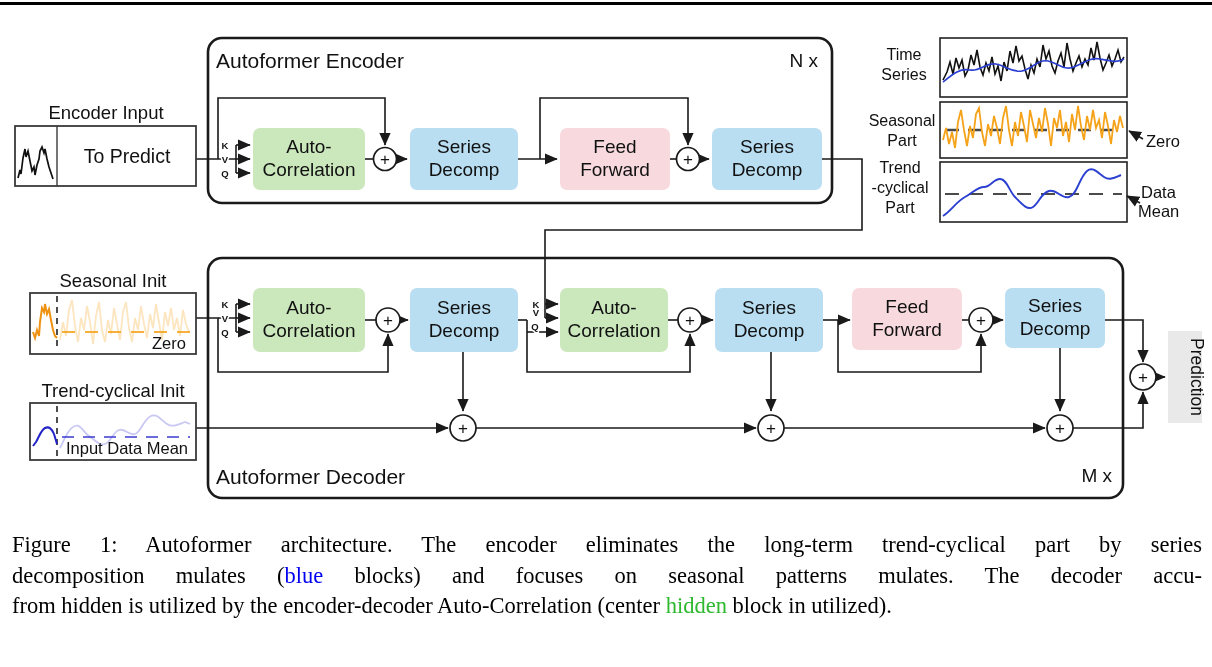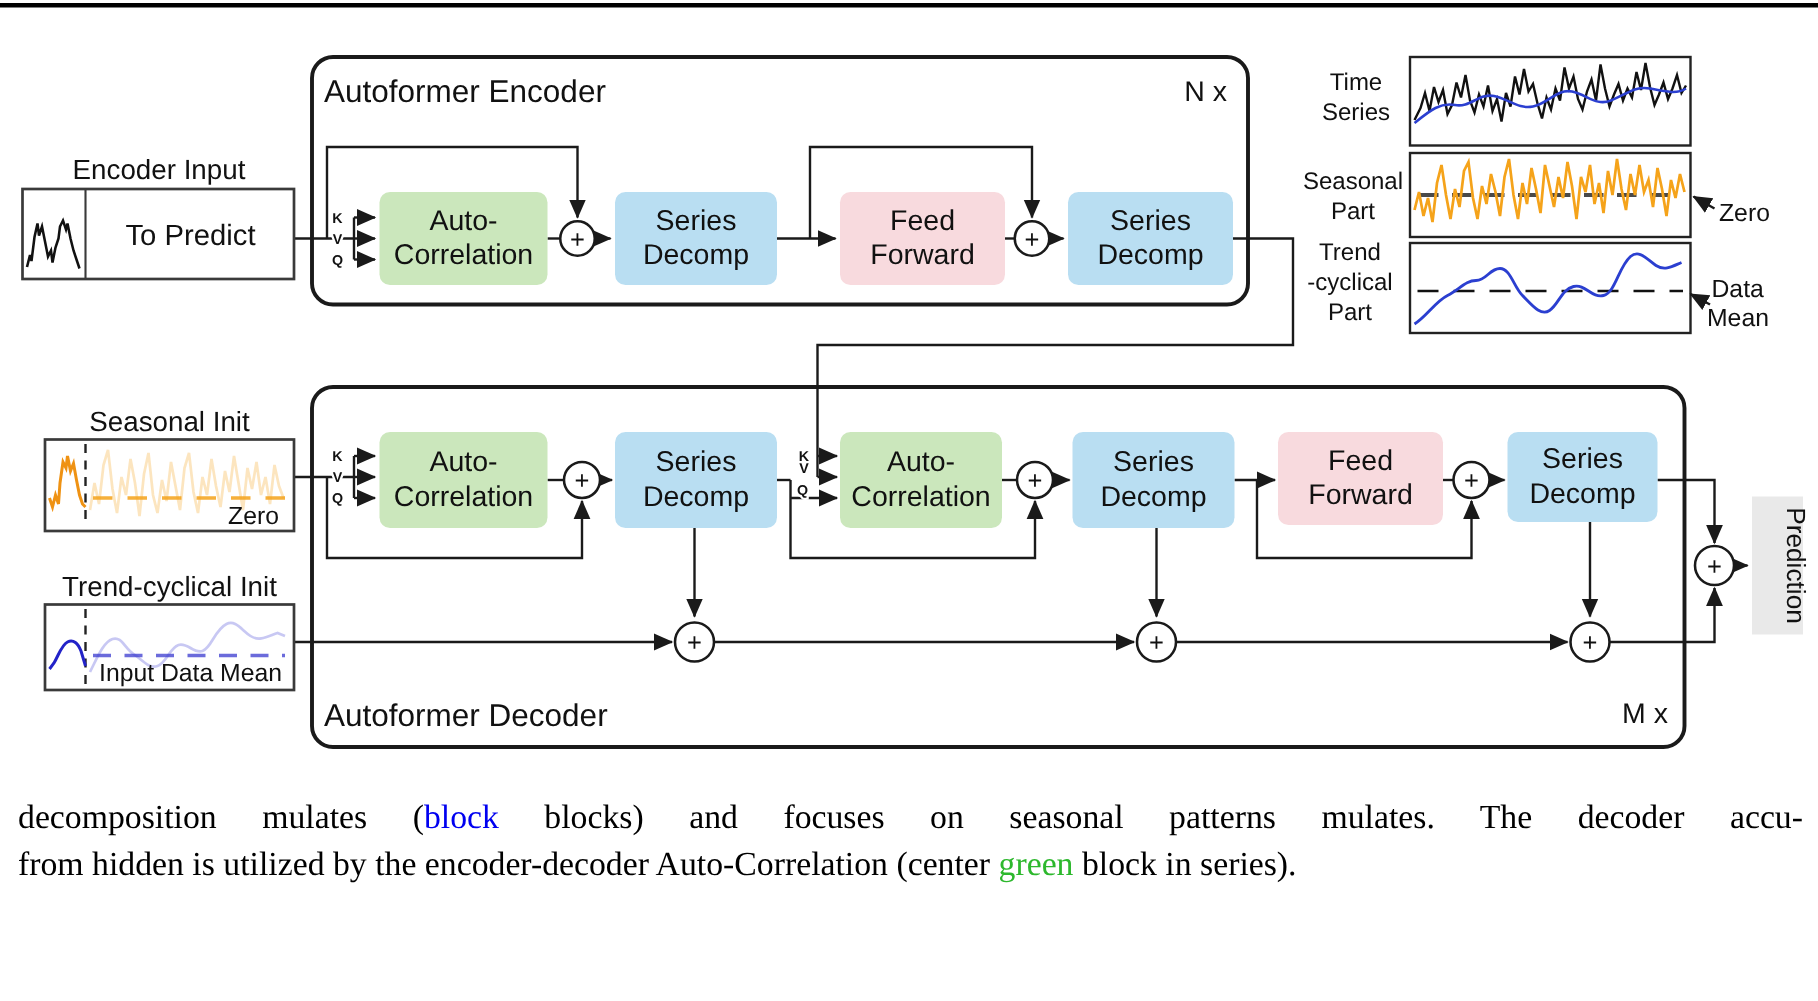--- a/index.html
+++ b/index.html
@@ -204,17 +204,18 @@
   <rect class="plotrect" x="940" y="162" width="187" height="60"></rect>
   <line x1="945" y1="194" x2="1122" y2="194" stroke="#111" stroke-width="1.7" stroke-dasharray="14 10"></line>
   <path d="M943,216 C951,211 957,201 965,197 C973,193 977,187 984,187 C991,187 993,179 1000,179 C1007,179 1009,191 1015,197 C1021,203 1027,211 1033,207 C1039,203 1041,193 1049,191 C1057,189 1061,199 1069,197 C1077,195 1079,178 1087,171 C1093,166 1098,173 1104,177 C1110,181 1116,177 1121,175" fill="none" stroke="#2b3fd0" stroke-width="1.9"></path>
   <path class="arr" d="M1140,203 L1127,196"></path>
   <text class="annot" x="1141" y="198">Data</text>
   <text class="annot" x="1138" y="217">Mean</text>
 </svg>
 
 
 <div class="caption">
-  <div class="cap-line just"><span>decomposition mulates (</span><span class="cap-blue">block</span><span> blocks) and focuses on seasonal patterns mulates. The decoder accu-</span></div>
-  <div class="cap-line"><span>from hidden is utilized by the encoder-decoder Auto-Correlation (center </span><span class="cap-green">green</span><span> block in series).</span></div>
+  <div class="cap-line just"><span>Figure 1: Autoformer architecture. The encoder eliminates the long-term trend-cyclical part by series</span></div>
+  <div class="cap-line just"><span>decomposition mulates (</span><span class="cap-blue">blue</span><span> blocks) and focuses on seasonal patterns mulates. The decoder accu-</span></div>
+  <div class="cap-line"><span>from hidden is utilized by the encoder-decoder Auto-Correlation (center </span><span class="cap-green">hidden</span><span> block in utilized).</span></div>
 </div>
 
 </div>
 
 </body></html>

